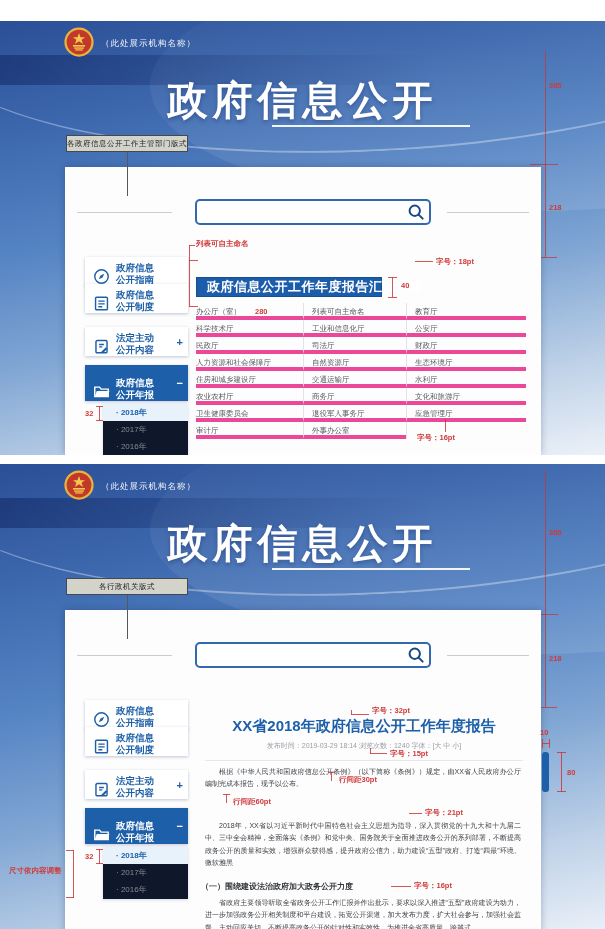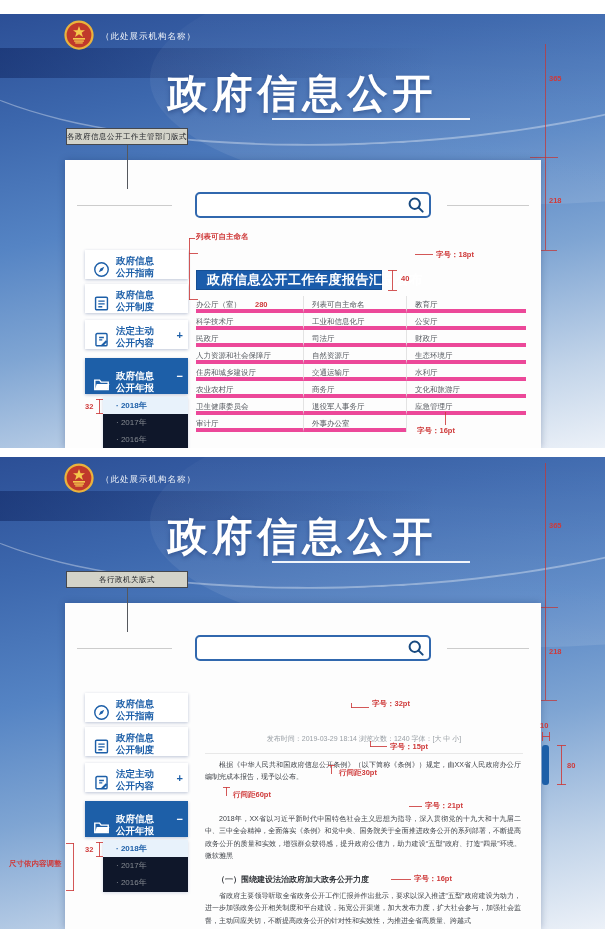--- a/index.html
+++ b/index.html
@@ -1,21 +1,21 @@
 <!DOCTYPE html>
 <html><head>
 <meta charset="utf-8">
 <style>
   * { margin:0; padding:0; box-sizing:border-box; }
   html,body { width:605px; height:929px; background:#fff; overflow:hidden;
     font-family:"Liberation Sans","DejaVu Sans",sans-serif; }
   body { position:relative; }
 
   .mockup { position:absolute; left:0; width:605px; overflow:hidden;
-    background:linear-gradient(168deg,#2c4f96 0%,#3c67ad 20%,#5584c4 42%,#7fa5d3 62%,#c2d4e9 84%,#ecf1f8 100%); }
+    background:linear-gradient(168deg,#2c4f96 0%,#3c67ad 20%,#5584c4 42%,#7fa5d3 62%,#c2d4e9 84%,#ecf1f8 100%);margin-top:7px; }
   .mk1 { top:14px; height:434px; }
   .mk2 { top:457px; height:472px; }
 
   .shade-top { position:absolute; top:34px; left:0; width:100%; height:30px;
     background:linear-gradient(100deg,rgba(10,30,88,.48) 0%,rgba(10,30,88,.14) 45%,transparent 72%); }
   .curve-a { position:absolute; top:-150px; left:-80px; width:920px; height:280px;
     border-radius:50%; border-bottom:2px solid rgba(255,255,255,.35); transform:rotate(-3deg); }
   .curve-b { position:absolute; top:-60px; left:150px; width:760px; height:250px;
     border-radius:50%; background:linear-gradient(rgba(255,255,255,0),rgba(255,255,255,.10)); }
 
@@ -36,21 +36,21 @@
   .search-wrap { position:absolute; left:130px; top:32px; width:236px; height:26px;
     background:#fff; border:2px solid #3168ae; border-radius:5px; display:flex; align-items:center; }
   .search-input { flex:1; height:100%; border:none; outline:none; background:transparent;
     font-size:9px; padding:0 6px; font-family:inherit; }
   .search-btn { width:20px; height:20px; margin-right:3px; border:none; background:transparent; cursor:pointer; padding:0; }
   .hr-side { position:absolute; top:45px; height:1px; background:#ccc; }
 
   
   .sb-item { position:absolute; left:20px; width:103px; height:29px; background:#fff;
     box-shadow:0 1px 3px rgba(25,55,115,.28); display:flex; align-items:flex-end; cursor:pointer; }
-  .sb-i1{top:90px} .sb-i2{top:124px} .sb-i3{top:160px}
+  .sb-i1{top:90px} .sb-i2{top:117px} .sb-i3{top:160px}
   .sb-i4{top:198px; height:36px; background:#1d5fa8;}
   .sb-ico { width:19px; height:19px; margin:0 5px 0 7px; color:#1d5fa8; flex:none; }
   .sb-ico svg { width:100%; height:100%; display:block; }
   .sb-label { font-size:9.5px; font-weight:bold; color:#1d5fa8; line-height:1.25; width:46px; }
   .sb-toggle { position:absolute; right:5px; top:50%; transform:translateY(-50%);
     color:#1d5fa8; font-size:11px; font-weight:bold; }
   .sb-i4 .sb-label, .sb-i4 .sb-toggle, .sb-i4 .sb-ico { color:#fff; }
   .years-card { position:absolute; left:38px; top:237px; width:85px; height:52px;
     background:#0f172a; box-shadow:0 1px 3px rgba(25,55,115,.18); }
   .yr { height:17px; line-height:17px; font-size:8px; color:#858a91; padding-left:13px; cursor:pointer; }
@@ -71,21 +71,21 @@
   
   .rp-title { position:absolute; left:138px; top:107px; width:322px; text-align:center;
     font-size:15px; font-weight:bold; color:#1d5fa8; white-space:nowrap; }
   .rp-meta { position:absolute; left:138px; top:131px; width:322px; text-align:center;
     font-size:7px; color:#9aa0a6; white-space:nowrap; }
   .rp-divider { position:absolute; left:140px; top:150px; width:318px; height:1px; background:#e8e8e8; }
   .rp-p { position:absolute; left:140px; width:316px; font-size:7px; color:#3d4046;
     line-height:1.75; text-indent:2em; text-align:justify; }
   .rp-p1 { top:156px; } .rp-p2 { top:210px; } .rp-p3 { top:287px; }
   .rp-h1 { position:absolute; left:140px; top:196px; font-size:11px; font-weight:bold; color:#222; white-space:nowrap; }
-  .rp-h2 { position:absolute; left:152px; top:271px; font-size:8px; font-weight:bold; color:#35383d; white-space:nowrap; }
+  .rp-h2 { position:absolute; left:136px; top:271px; font-size:8px; font-weight:bold; color:#35383d; white-space:nowrap; }
   .rp-scroll { position:absolute; left:477px; top:142px; width:7px; height:40px;
     border-radius:3px; background:#1d5fa8; cursor:pointer; }
 
   
   .red-t { position:absolute; color:#cf3a3a; font-size:7.5px; font-weight:bold; white-space:nowrap; z-index:4; }
   .rl { position:absolute; background:rgba(203,58,58,.85); z-index:4; }
   .m-line { position:absolute; left:545px; width:1px; background:rgba(195,55,55,.75); z-index:1; }
   .mk1 .m-line { top:30px; height:206px; } .mk2 .m-line { top:6px; height:237px; }
   .m-tick { position:absolute; height:1px; background:rgba(195,55,55,.75); z-index:1; }
 </style>
@@ -321,20 +321,21 @@
 
     <div class="red-t" style="left:-56px;top:256px;">尺寸依内容调整</div>
     <div class="rl" style="left:8px;top:240px;width:1px;height:48px;"></div>
     <div class="rl" style="left:1px;top:240px;width:8px;height:1px;"></div>
     <div class="rl" style="left:1px;top:287px;width:8px;height:1px;"></div>
 
     <div class="red-t" style="left:307px;top:96px;">字号：32pt</div>
     <div class="rl" style="left:286px;top:104px;width:18px;height:1px;"></div>
     <div class="rl" style="left:286px;top:100px;width:1px;height:5px;"></div>
 
+    <div class="rp-title">XX省2018年政府信息公开工作年度报告</div>
     <div class="rp-meta">发布时间：2019-03-29 18:14 浏览次数：1240 字体：[大 中 小]</div>
 
     <div class="red-t" style="left:325px;top:139px;">字号：15pt</div>
     <div class="rl" style="left:305px;top:143px;width:17px;height:1px;"></div>
     <div class="rl" style="left:305px;top:138px;width:1px;height:6px;"></div>
 
     <div class="rp-divider"></div>
 
     <div class="rp-p rp-p1">根据《中华人民共和国政府信息公开条例》（以下简称《条例》）规定，由XX省人民政府办公厅编制完成本报告，现予以公布。</div>
     <div class="red-t" style="left:274px;top:165px;">行间距30pt</div>

